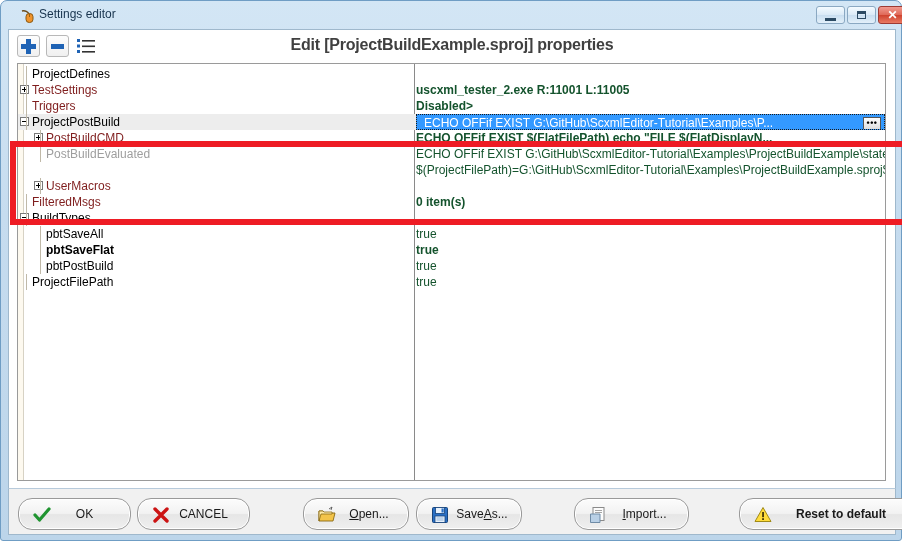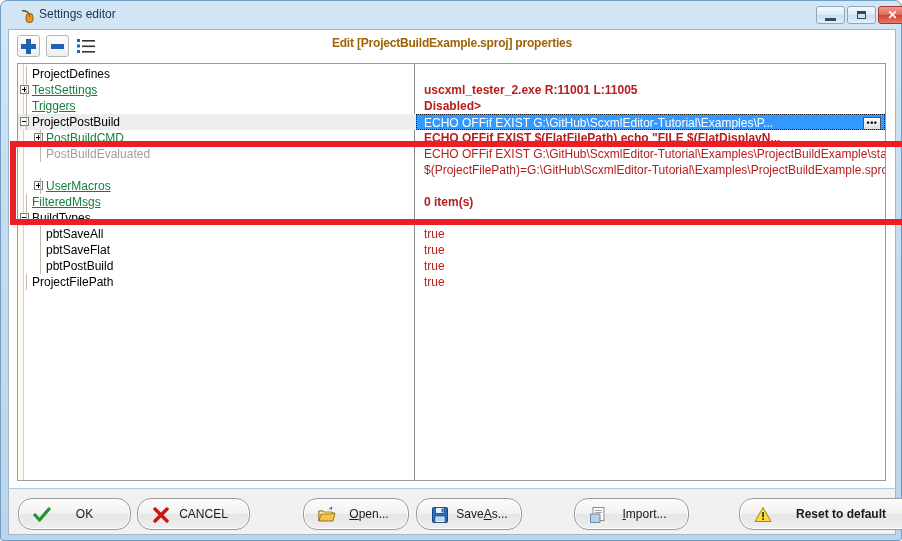--- a/index.html
+++ b/index.html
@@ -127,23 +127,23 @@
   }
   .plusglyph.h { left: 3px; top: 8px; width: 15px; height: 5px; }
   .plusglyph.v { left: 8px; top: 3px; width: 5px; height: 15px; }
   .minusglyph.h { left: 4px; top: 8px; width: 13px; height: 5px; }
 
   #page-title {
     position: absolute;
     left: 0; top: 6px;
     width: 886px;
     text-align: center;
-    font-size: 12px;
+    font-size: 16px;
     font-weight: bold;
-    color: #a16207;
+    color: #404040;
     font-family: "Liberation Sans", sans-serif;
     letter-spacing: -0.2px;
   }
 
   
   #grid {
     position: absolute;
     left: 8px; top: 33px;
     width: 869px; height: 418px;
     box-sizing: border-box;
@@ -188,21 +188,21 @@
     overflow: hidden;
     font-size: 12px;
     box-sizing: border-box;
   }
   .nametext {
     position: absolute;
     top: 0;
     white-space: nowrap;
   }
   .c-black  { color: #000000; }
-  .c-red    { color: #15803d; text-decoration: underline; }
+  .c-red    { color: #7f1d1d; }
   .c-gray   { color: #9e9e9e; }
 
   .expander {
     position: absolute;
     top: 3px;
     width: 9px; height: 9px;
     box-sizing: border-box;
     border: 1px solid #7a7a7a;
     background: #ffffff;
     cursor: pointer;
@@ -227,22 +227,22 @@
     background: #c0b9a8;
   }
 
   .valuecell {
     position: absolute;
     left: 398px; top: 0;
     width: 469px; height: 16px;
     white-space: nowrap;
     overflow: hidden;
     font-size: 12px;
-    color: #b91c1c;
-    padding-left: 8px;
+    color: #14532d;
+    padding-left: 0;
     box-sizing: border-box;
   }
   .valuecell.bold { font-weight: bold; }
 
   .valuecell.selected {
     background: #3399ff;
     color: #ffffff;
     font-weight: normal;
     border: 1px dotted #1a1a1a;
     padding-left: 7px;
@@ -456,21 +456,21 @@
               <span class="nametext c-black" style="left: 14px;">BuildTypes</span>
             </div>
           </div>
           <div class="row" style="top: 162px;">
             <div class="namecell">
               <span class="treeline-v" style="left: 22px; top: 0px; height: 16px;"></span>
               <span class="nametext c-black" style="left: 28px;">pbtSaveAll</span>
             </div>
             <div class="valuecell"><span>true</span></div>
           </div>
-          <div class="row" style="top: 178px;">
+          <div class="row" style="top: 178px; font-weight: bold;">
             <div class="namecell">
               <span class="treeline-v" style="left: 22px; top: 0px; height: 16px;"></span>
               <span class="nametext c-black" style="left: 28px;">pbtSaveFlat</span>
             </div>
             <div class="valuecell"><span>true</span></div>
           </div>
           <div class="row" style="top: 194px;">
             <div class="namecell">
               <span class="treeline-v" style="left: 22px; top: 0px; height: 16px;"></span>
               <span class="nametext c-black" style="left: 28px;">pbtPostBuild</span>

